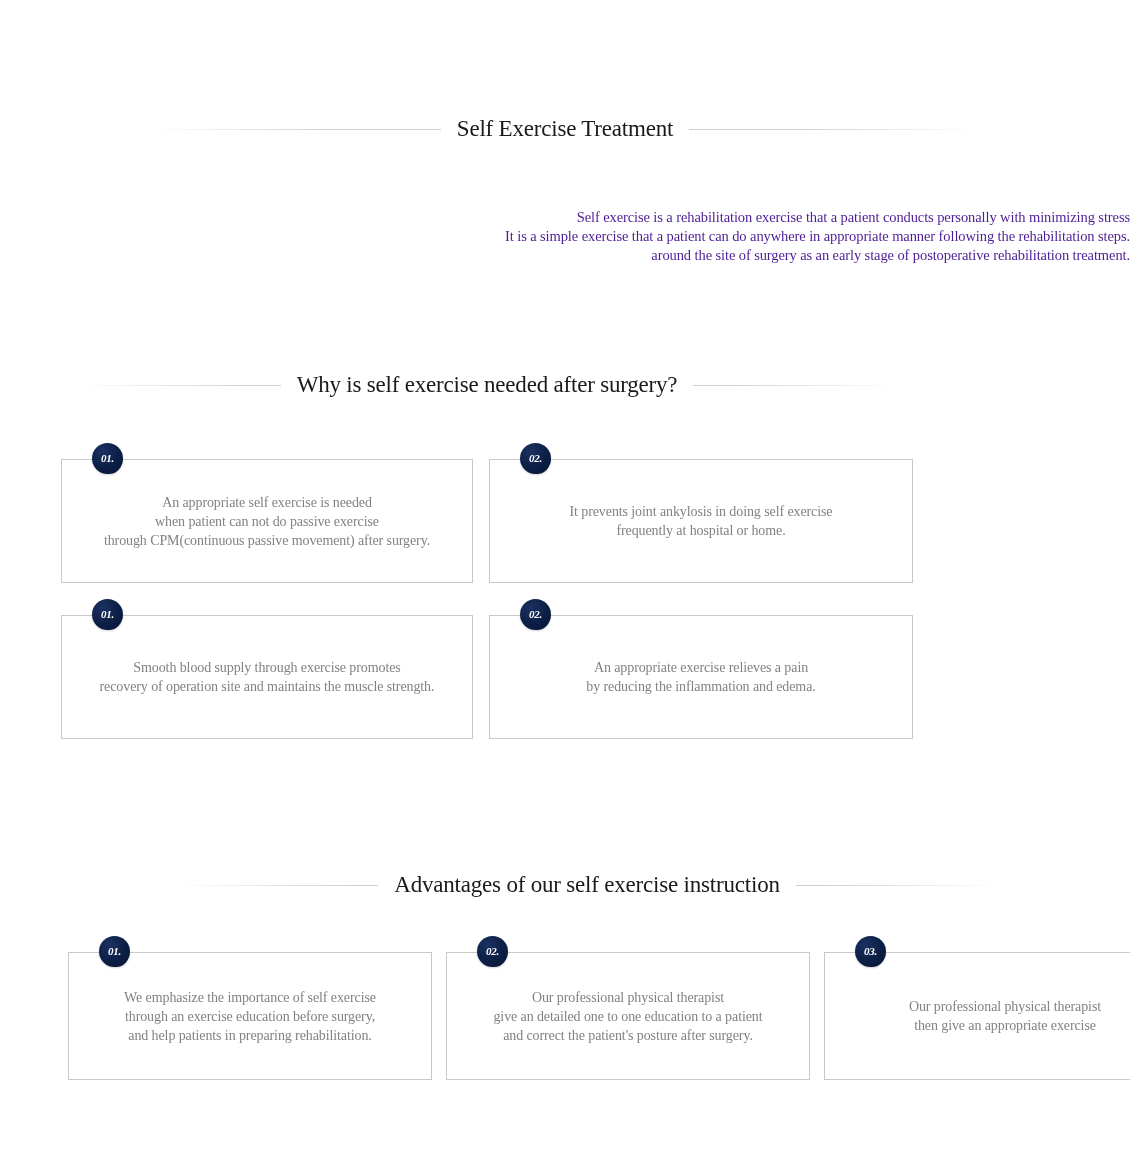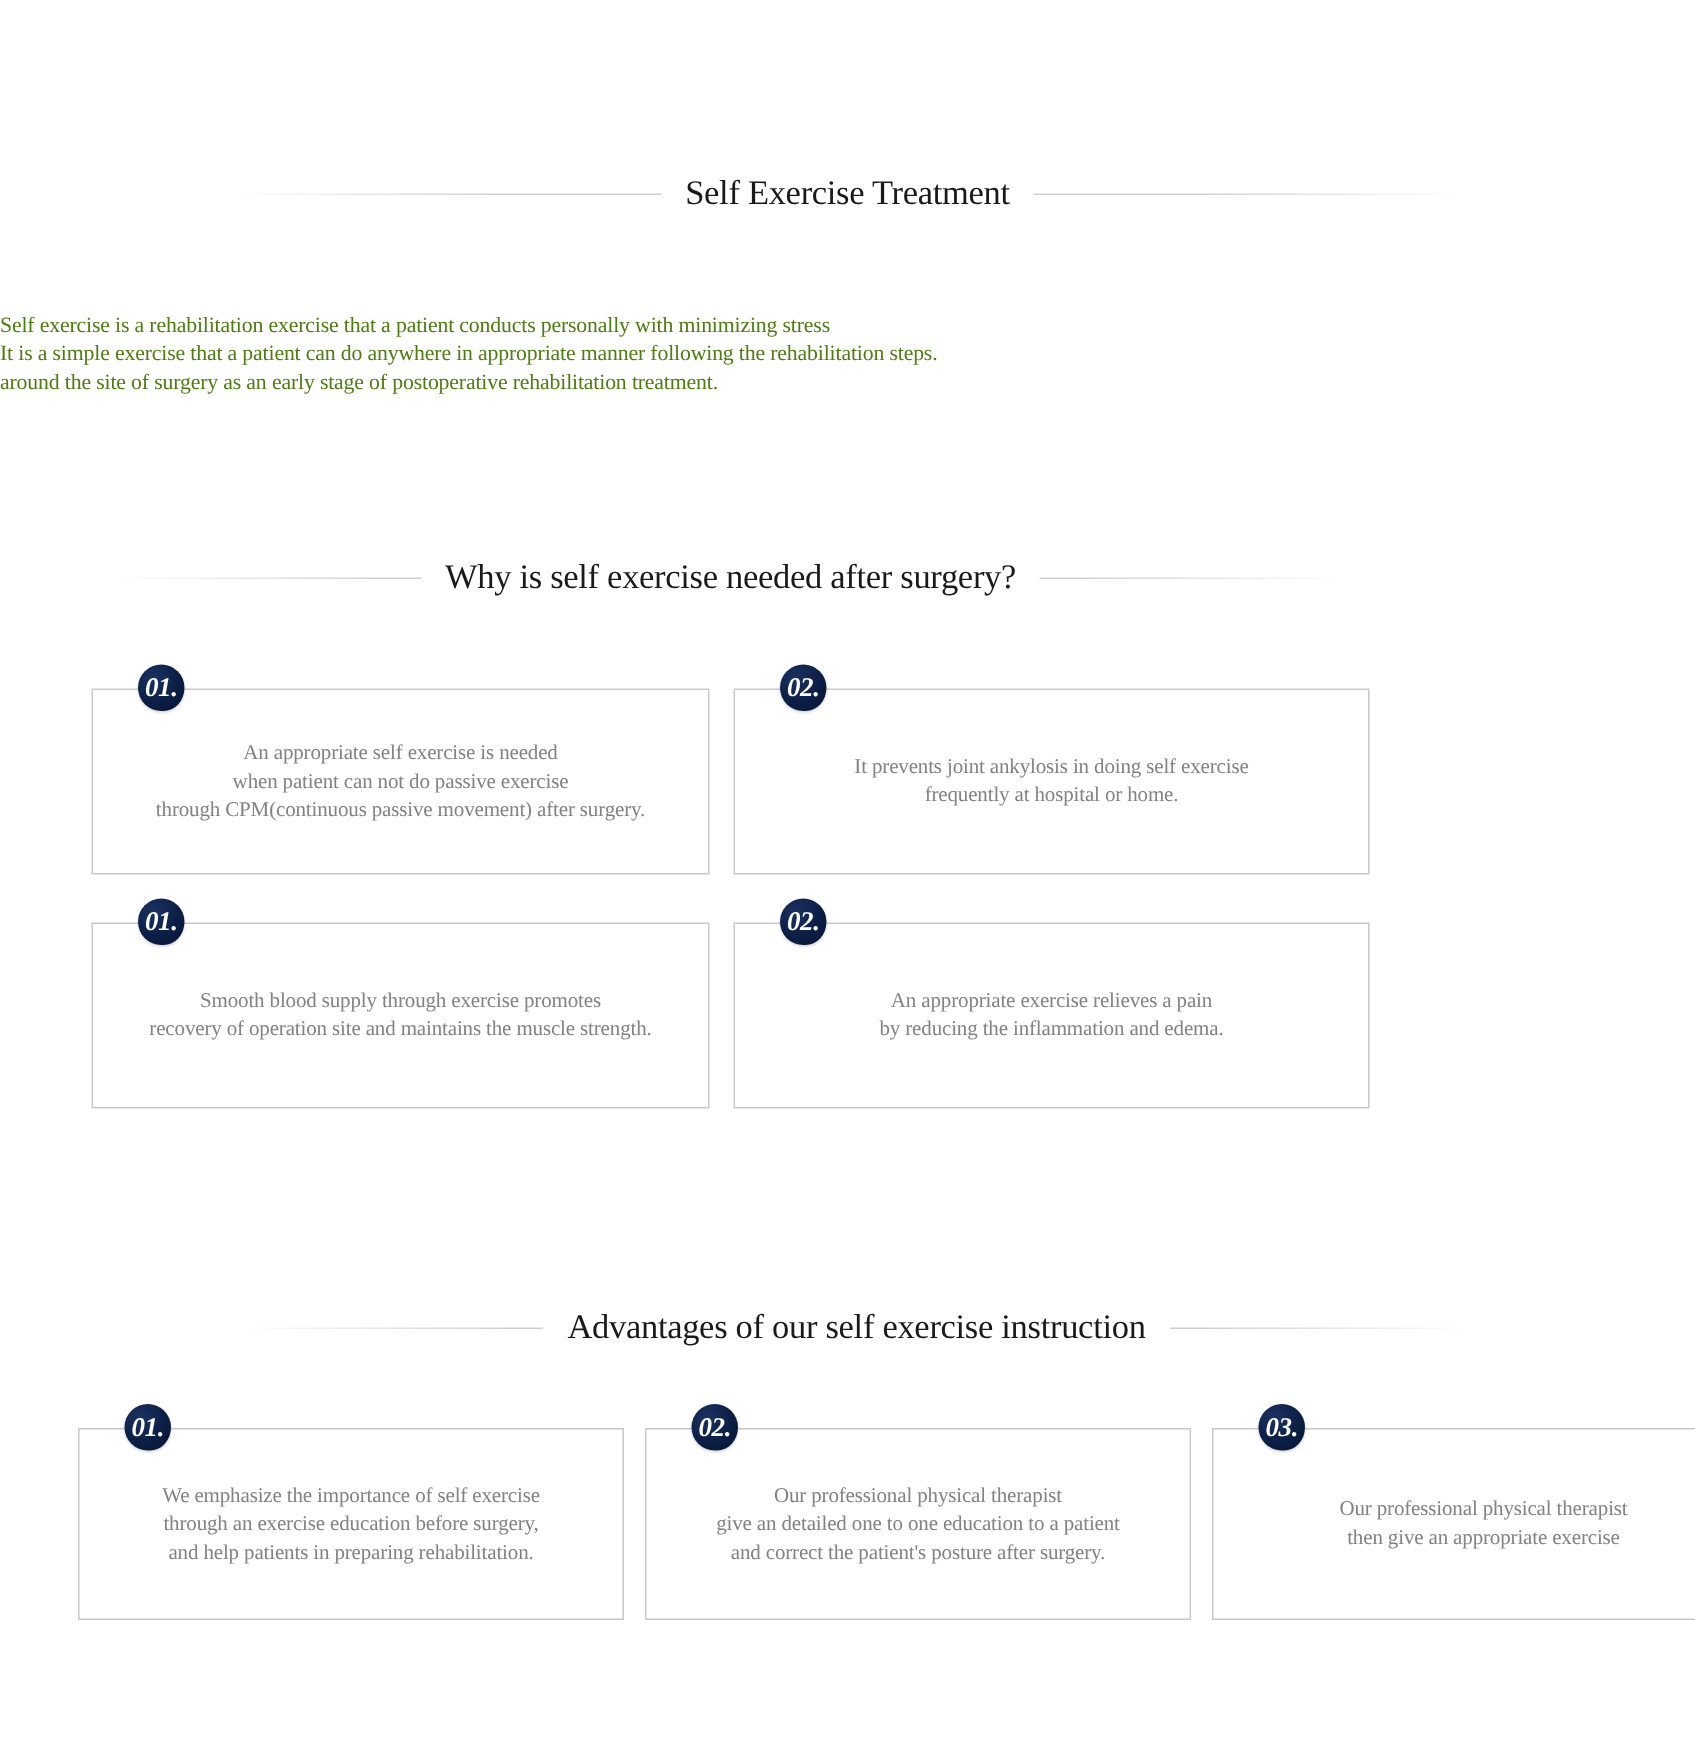--- a/index.html
+++ b/index.html
@@ -52,24 +52,24 @@
     font-size: 23px;
     font-weight: 400;
     line-height: 34px;
     color: #1a1a1a;
     letter-spacing: -0.2px;
     white-space: nowrap;
   }
 
   
   .intro {
-    text-align: left;
+    text-align: right;
     font-size: 14.5px;
     line-height: 19px;
-    color: #4d7c0f;
+    color: #4c1d95;
     letter-spacing: -0.1px;
   }
 
   
   .card-wrap {
     position: relative;
   }
   .card {
     position: relative;
     border: 1px solid #c9c9c9;
@@ -87,21 +87,21 @@
     letter-spacing: -0.1px;
     padding: 0 10px;
   }
   .badge {
     position: absolute;
     width: 31px;
     height: 31px;
     border-radius: 50% 50% 45% 50% / 50% 50% 50% 50%;
     background: radial-gradient(circle at 34% 28%, #1b3160 0%, #0b1e45 55%, #071531 100%);
     color: #ffffff;
-    font-size: 18px;
+    font-size: 11px;
     font-style: italic;
     font-weight: bold;
     line-height: 31px;
     text-align: center;
     letter-spacing: -0.3px;
     z-index: 5;
     box-shadow: 0 1px 2px rgba(0,0,0,0.18);
   }
 
   
@@ -118,21 +118,21 @@
   .why-grid .card-wrap { position: absolute; }
   .why-grid .card { width: 100%; height: 124px; }
   .why-grid .badge { top: -16px; left: 31px; }
 
   .why-pos-0 { left: 0px;   top: 0px;   width: 412px; }
   .why-pos-1 { left: 428px; top: 0px;   width: 424px; }
   .why-pos-2 { left: 0px;   top: 156px; width: 412px; }
   .why-pos-3 { left: 428px; top: 156px; width: 424px; }
 
   
-  #section-advantages { position: absolute; top: 868px; left: 0; width: 1046px; padding-left: 48px; }
+  #section-advantages { position: absolute; top: 868px; left: 16px; width: 1046px; padding-left: 48px; }
   .adv-grid {
     position: relative;
     width: 1122px;
     margin: 50px auto 0 auto;
   }
   .adv-grid .card-wrap { position: absolute; top: 0; }
   .adv-grid .card { width: 100%; height: 128px; }
   .adv-grid .badge { top: -16px; left: 31px; }
 
   .adv-pos-0 { left: 4px;   width: 364px; }

